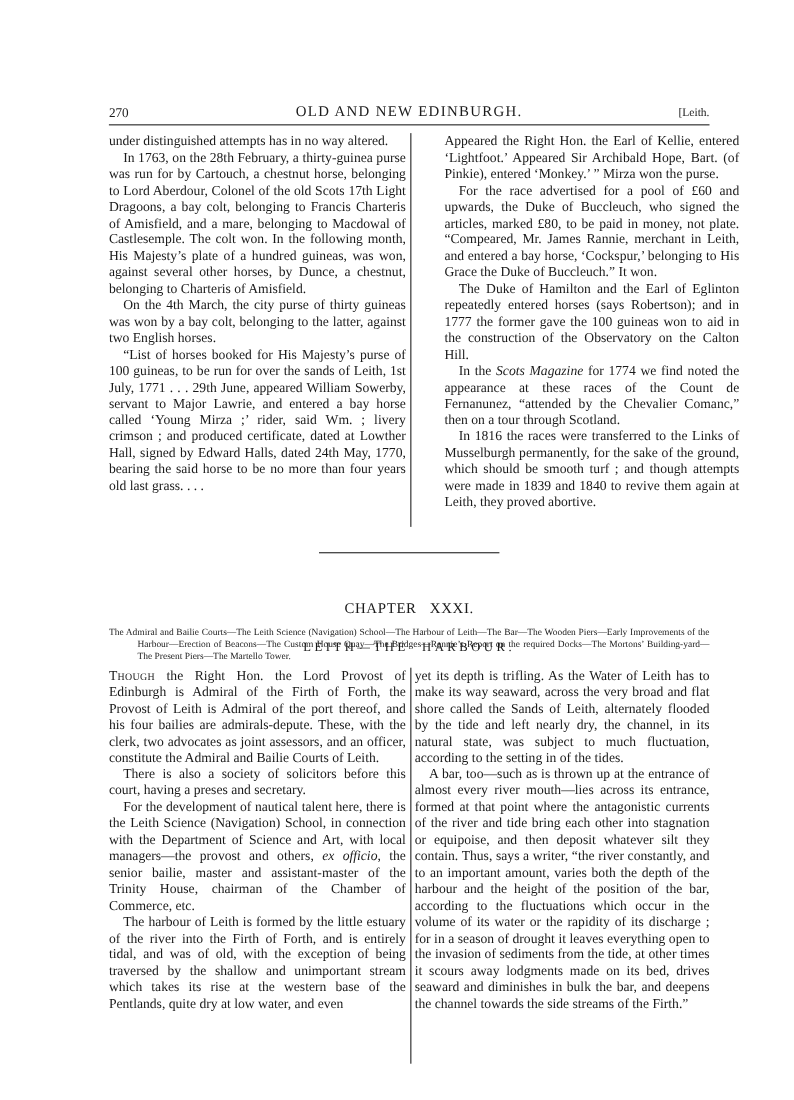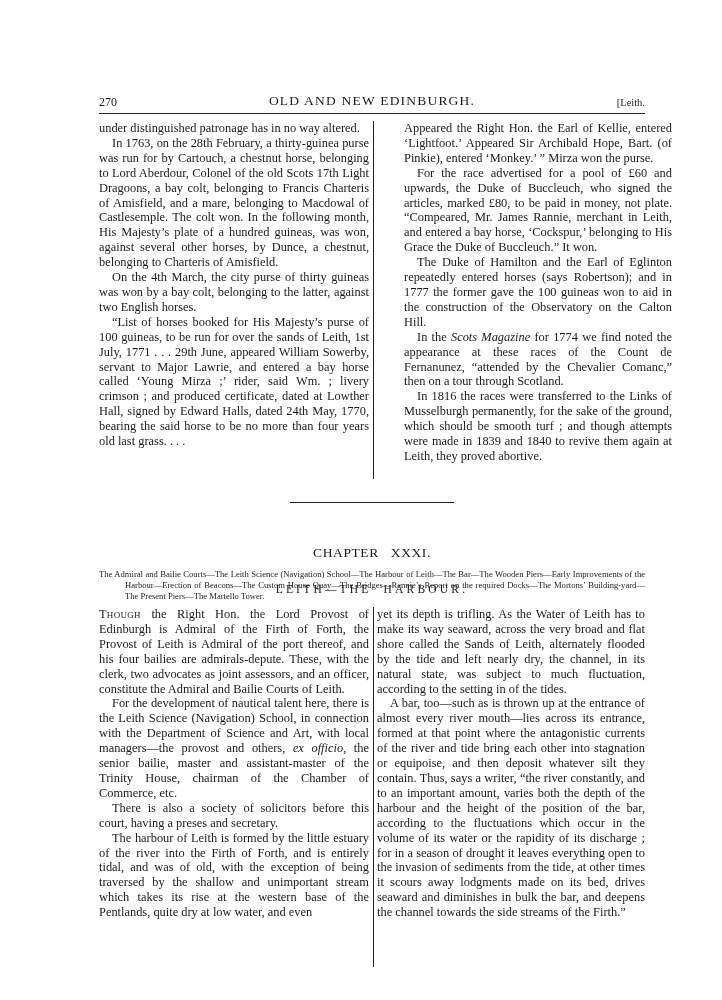--- a/index.html
+++ b/index.html
@@ -58,42 +58,42 @@
 <body>
 
 <div class="header">
   <span class="pageno">270</span>
   <span class="title">OLD AND NEW EDINBURGH.</span>
   <span class="section">[Leith.</span>
 </div>
 <div class="header-rule"></div>
 
 <div class="col top-left">
-  <p class="noind">under distinguished patronage has in no way altered.</p>
+  <p class="noind">under distinguished attempts has in no way altered.</p>
   <p class="ind">In 1763, on the 28th February, a thirty-guinea purse was run for by Cartouch, a chestnut horse, belonging to Lord Aberdour, Colonel of the old Scots 17th Light Dragoons, a bay colt, belonging to Francis Charteris of Amisfield, and a mare, belonging to Macdowal of Castlesemple. The colt won. In the following month, His Majesty’s plate of a hundred guineas, was won, against several other horses, by Dunce, a chestnut, belonging to Charteris of Amisfield.</p>
   <p class="ind">On the 4th March, the city purse of thirty guineas was won by a bay colt, belonging to the latter, against two English horses.</p>
   <p class="ind">“List of horses booked for His Majesty’s purse of 100 guineas, to be run for over the sands of Leith, 1st July, 1771 . . . 29th June, appeared William Sowerby, servant to Major Lawrie, and entered a bay horse called ‘Young Mirza ;’ rider, said Wm. ; livery crimson ; and produced certificate, dated at Lowther Hall, signed by Edward Halls, dated 24th May, 1770, bearing the said horse to be no more than four years old last grass. . . .</p>
 </div>
 <div class="col-rule" style="left:373px; top:121px; height:358px;"></div>
 <div class="col top-right">
   <p class="noind">Appeared the Right Hon. the Earl of Kellie, entered ‘Lightfoot.’  Appeared Sir Archibald Hope, Bart. (of Pinkie), entered ‘Monkey.’ ”  Mirza won the purse.</p>
   <p class="ind">For the race advertised for a pool of £60 and upwards, the Duke of Buccleuch, who signed the articles, marked £80, to be paid in money, not plate. “Compeared, Mr. James Rannie, merchant in Leith, and entered a bay horse, ‘Cockspur,’ belonging to His Grace the Duke of Buccleuch.” It won.</p>
   <p class="ind">The Duke of Hamilton and the Earl of Eglinton repeatedly entered horses (says Robertson); and in 1777 the former gave the 100 guineas won to aid in the construction of the Observatory on the Calton Hill.</p>
   <p class="ind"><span>In the </span><em>Scots Magazine</em><span> for 1774 we find noted the appearance at these races of the Count de Fernanunez, “attended by the Chevalier Comanc,” then on a tour through Scotland.</span></p>
   <p class="ind">In 1816 the races were transferred to the Links of Musselburgh permanently, for the sake of the ground, which should be smooth turf ; and though attempts were made in 1839 and 1840 to revive them again at Leith, they proved abortive.</p>
 </div>
 
 <div class="divider"></div>
 <div class="chapter-num">CHAPTER XXXI.</div>
 <div class="chapter-title">LEITH—THE HARBOUR.</div>
 <div class="synopsis">The Admiral and Bailie Courts—The Leith Science (Navigation) School—The Harbour of Leith—The Bar—The Wooden Piers—Early Improvements of the Harbour—Erection of Beacons—The Custom House Quay—The Bridges—Rennie’s Report on the required Docks—The Mortons’ Building-yard—The Present Piers—The Martello Tower.</div>
 
 <div class="col bottom-left">
   <p class="noind"><span class="smallcaps">Though</span><span> the Right Hon. the Lord Provost of Edinburgh is Admiral of the Firth of Forth, the Provost of Leith is Admiral of the port thereof, and his four bailies are admirals-depute. These, with the clerk, two advocates as joint assessors, and an officer, constitute the Admiral and Bailie Courts of Leith.</span></p>
+  <p class="ind">There is also a society of solicitors before this court, having a preses and secretary.</p>
   <p class="ind"><span>For the development of nautical talent here, there is the Leith Science (Navigation) School, in connection with the Department of Science and Art, with local managers—the provost and others, </span><em>ex officio</em><span>, the senior bailie, master and assistant-master of the Trinity House, chairman of the Chamber of Commerce, etc.</span></p>
-  <p class="ind">There is also a society of solicitors before this court, having a preses and secretary.</p>
   <p class="ind">The harbour of Leith is formed by the little estuary of the river into the Firth of Forth, and is entirely tidal, and was of old, with the exception of being traversed by the shallow and unimportant stream which takes its rise at the western base of the Pentlands, quite dry at low water, and even</p>
 </div>
 <div class="col-rule" style="left:373px; top:607px; height:360px;"></div>
 <div class="col bottom-right">
   <p class="noind">yet its depth is trifling.  As the Water of Leith has to make its way seaward, across the very broad and flat shore called the Sands of Leith, alternately flooded by the tide and left nearly dry, the channel, in its natural state, was subject to much fluctuation, according to the setting in of the tides.</p>
   <p class="ind">A bar, too—such as is thrown up at the entrance of almost every river mouth—lies across its entrance, formed at that point where the antagonistic currents of the river and tide bring each other into stagnation or equipoise, and then deposit whatever silt they contain.  Thus, says a writer, “the river constantly, and to an important amount, varies both the depth of the harbour and the height of the position of the bar, according to the fluctuations which occur in the volume of its water or the rapidity of its discharge ; for in a season of drought it leaves everything open to the invasion of sediments from the tide, at other times it scours away lodgments made on its bed, drives seaward and diminishes in bulk the bar, and deepens the channel towards the side streams of the Firth.”</p>
 </div>
 
 </body></html>

